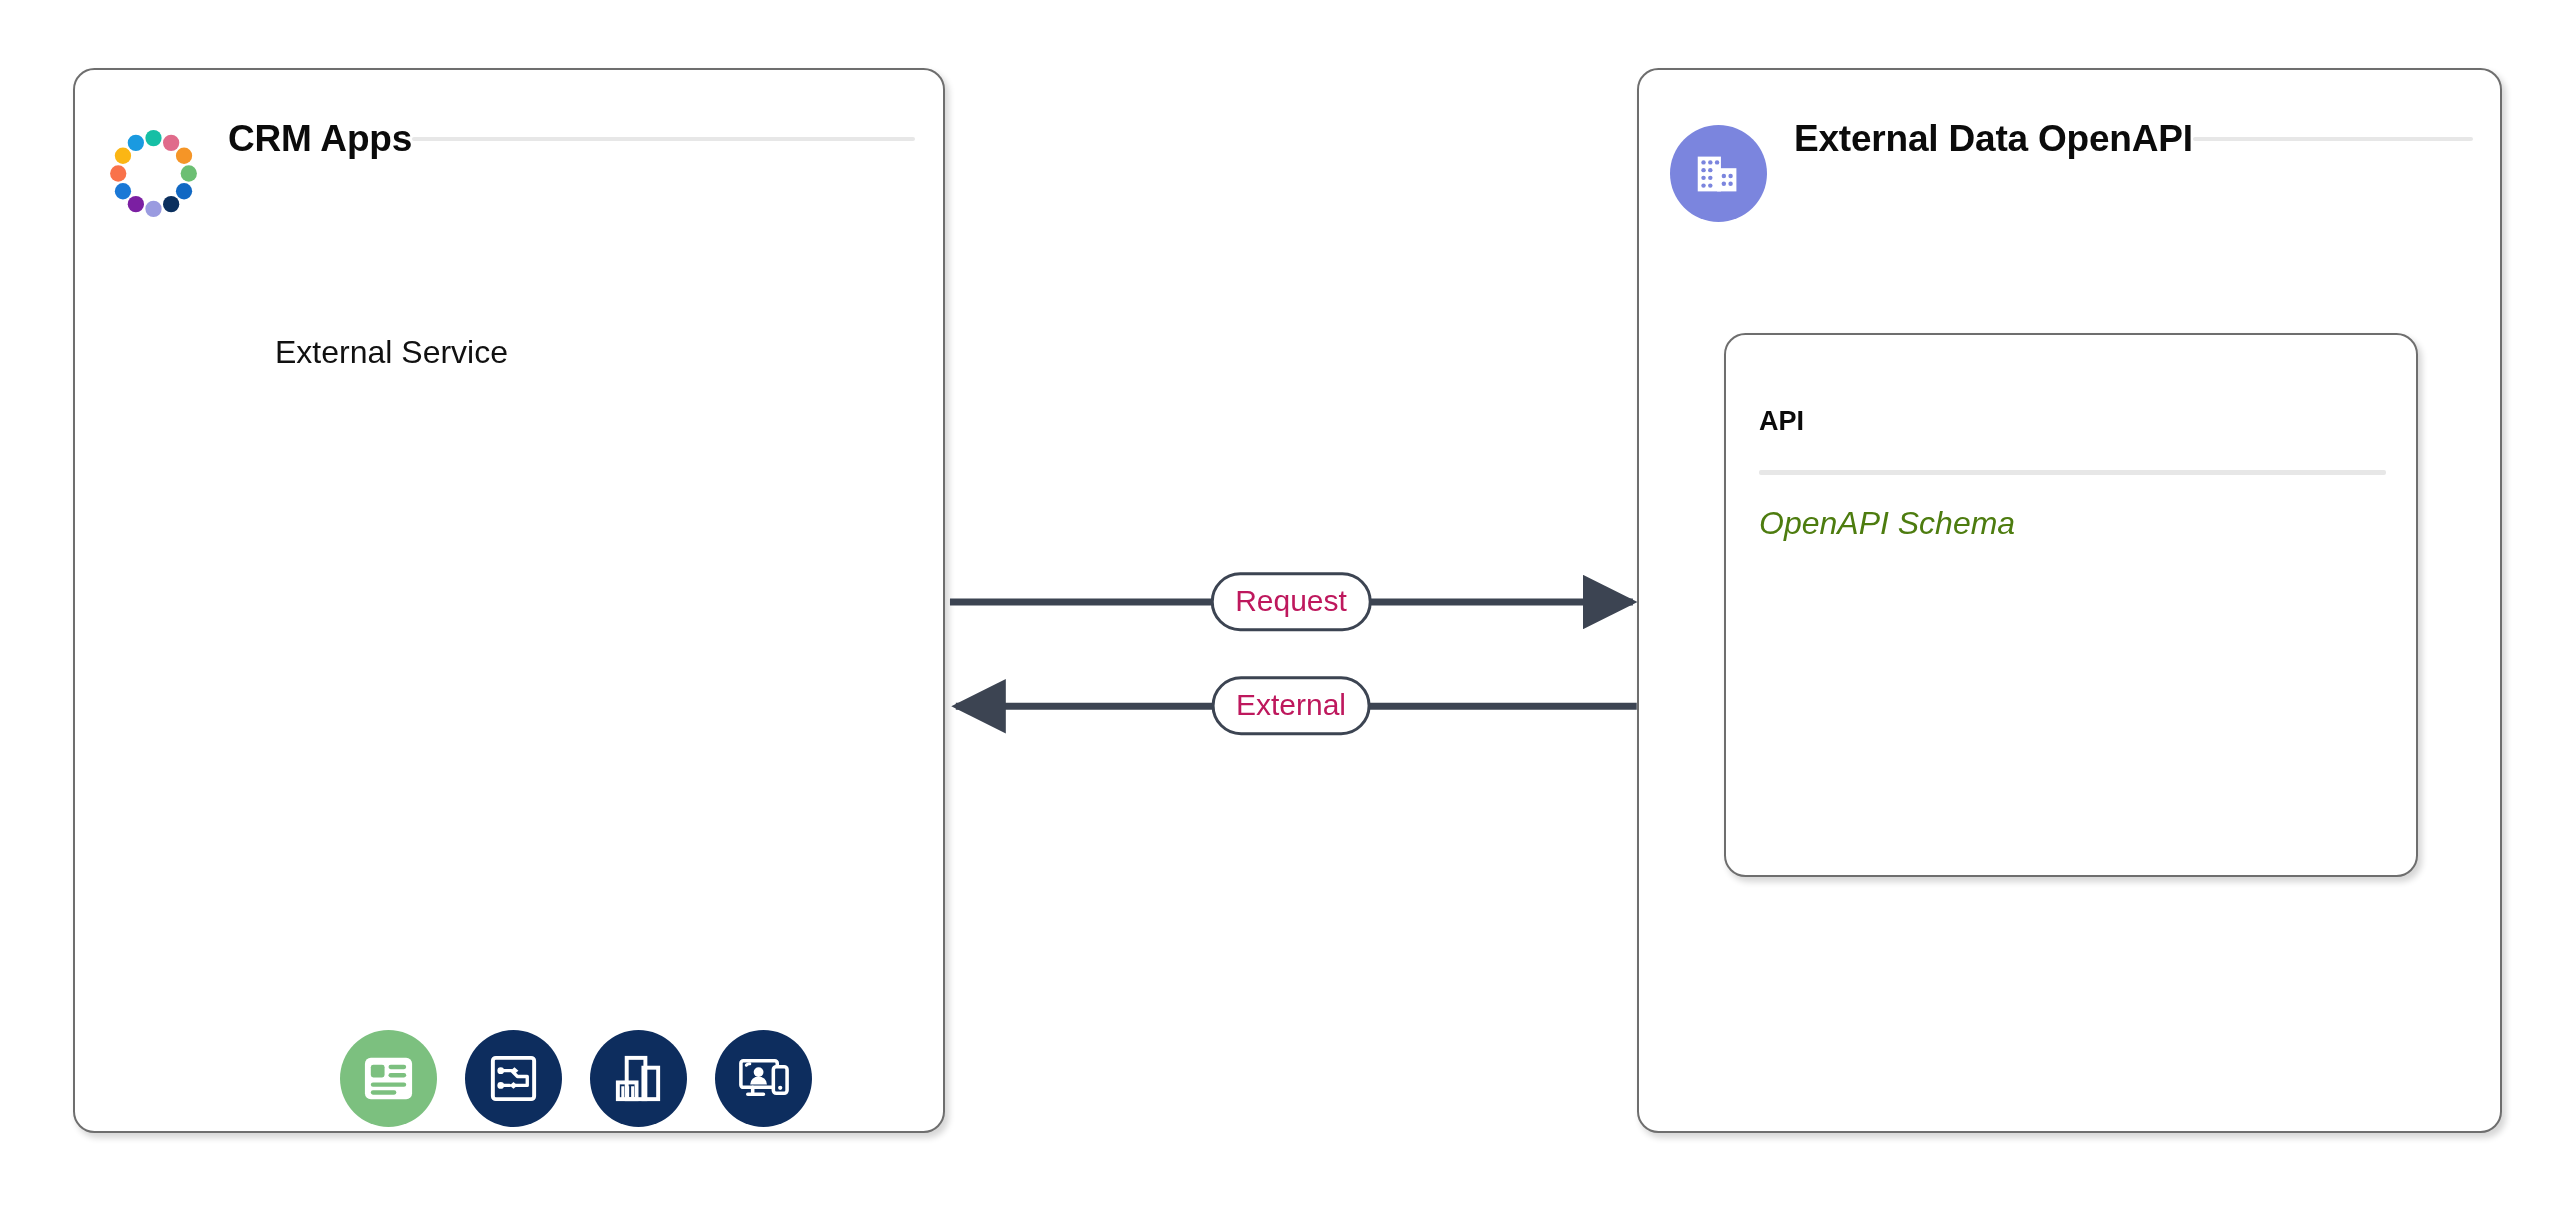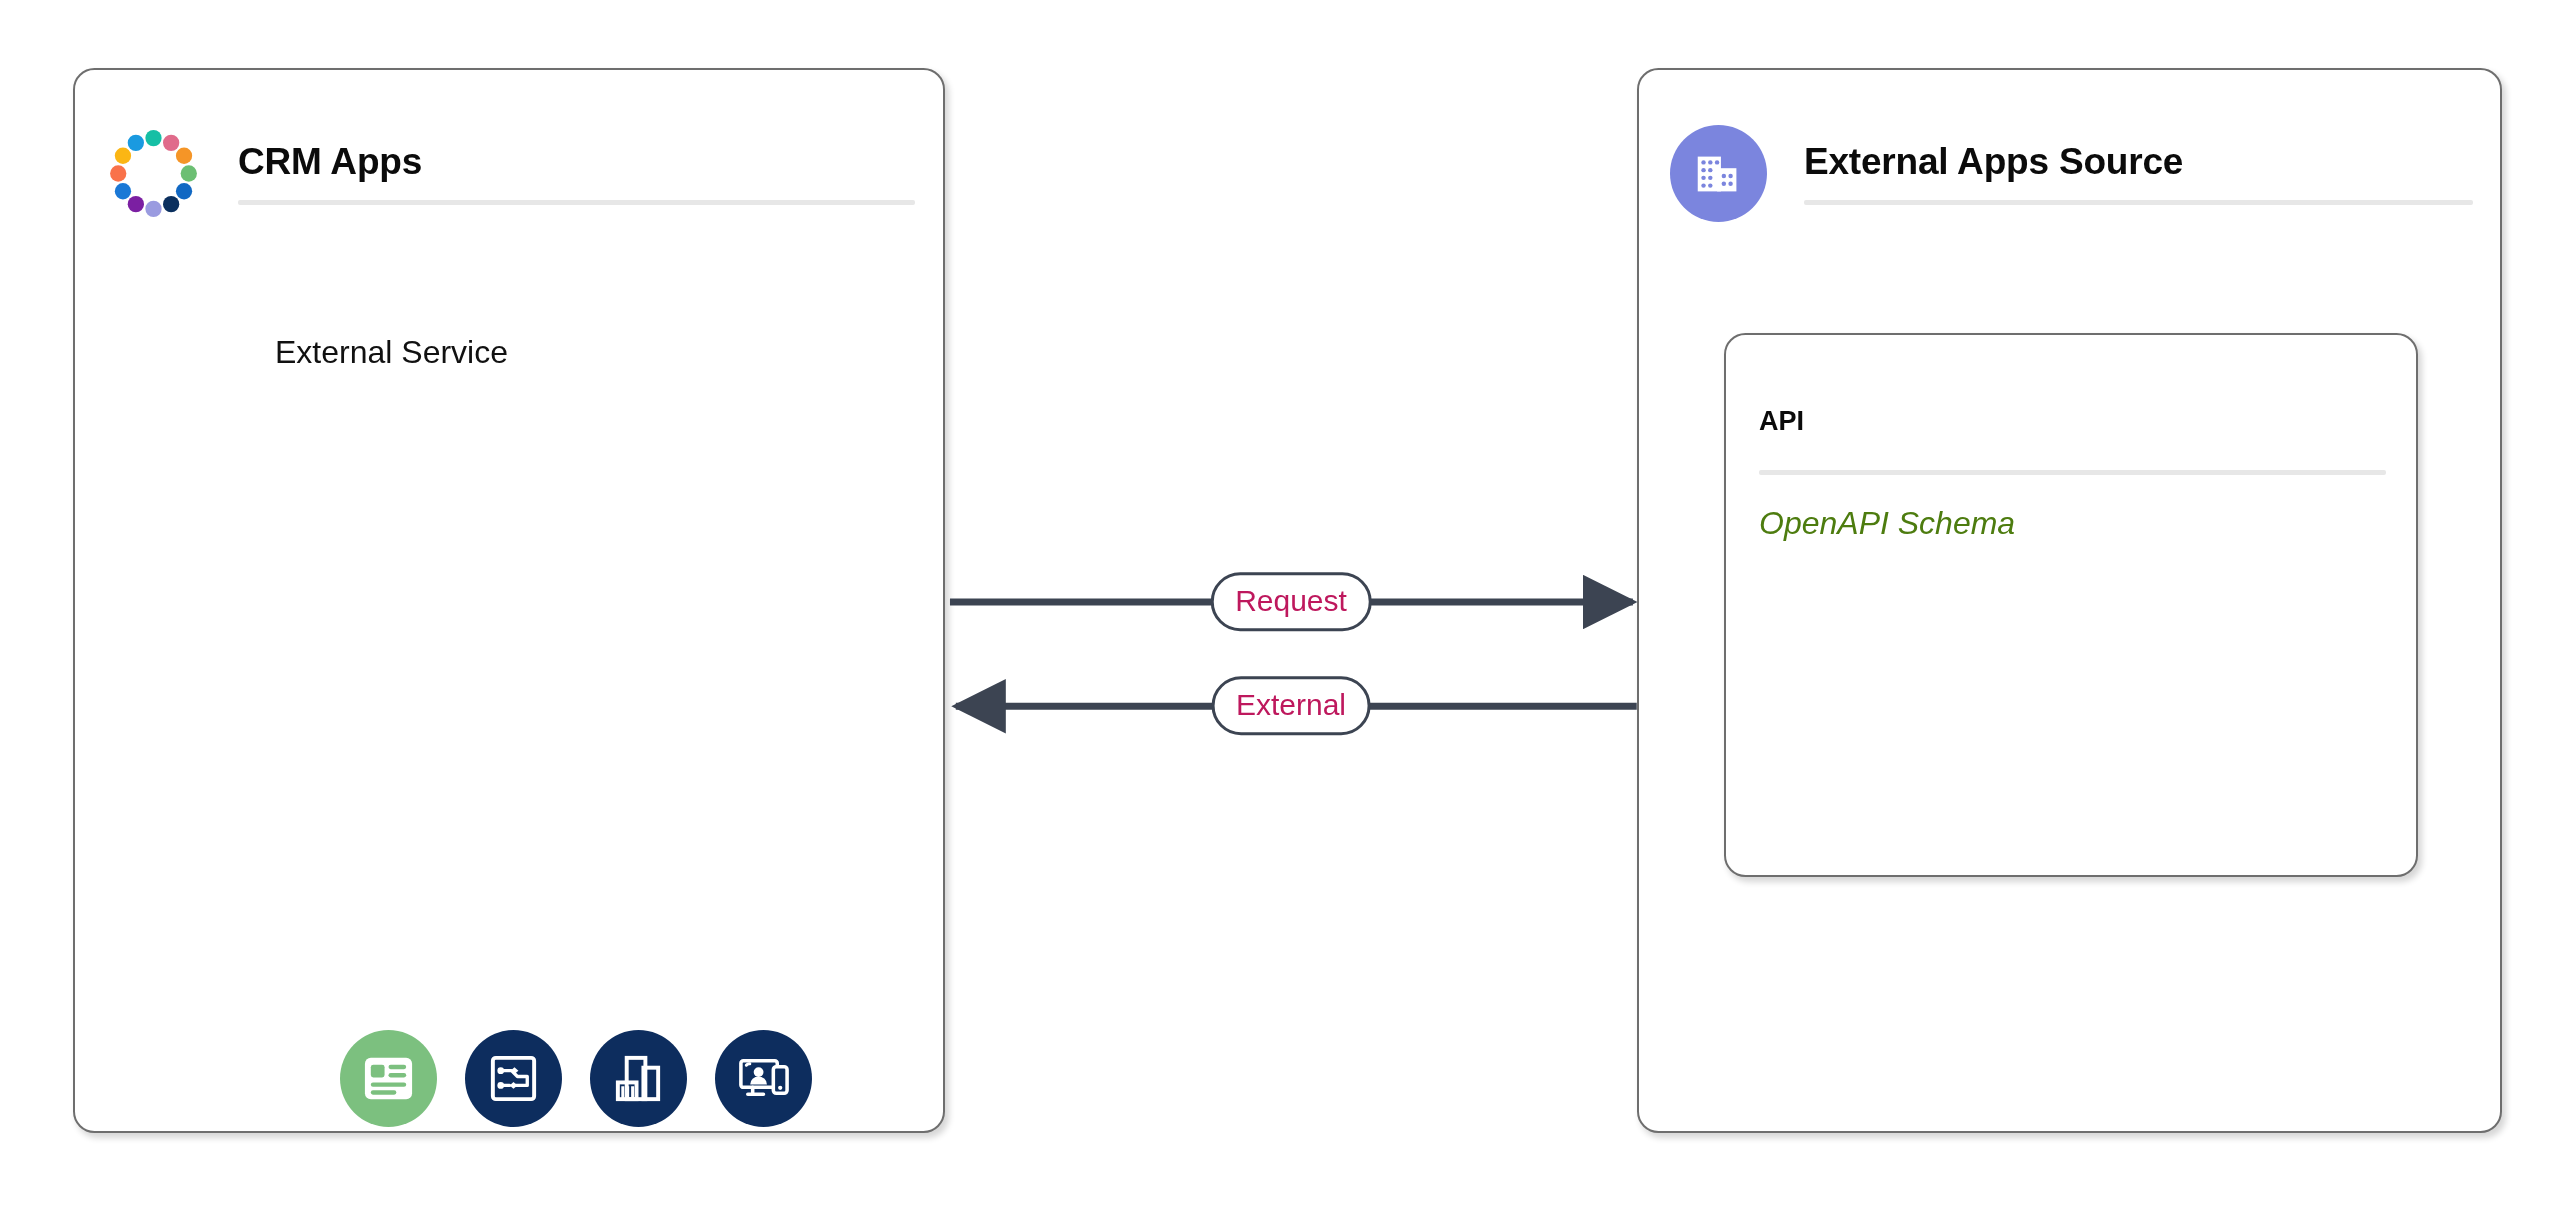--- a/index.html
+++ b/index.html
@@ -59,24 +59,23 @@
   }
   #eds-header {
     left: 31px;
     top: 49px;
     width: 803px;
     height: 109px;
   }
   .header-title-wrap {
     flex: 1;
     display: flex;
-    flex-direction: column;
     justify-content: center;
     height: 100%;
-    margin-left: 37px;
+    margin-left: 27px;
   }
   .header-title {
     font-size: 37px;
     font-weight: bold;
     color: #0b0b0b;
     letter-spacing: -0.2px;
     line-height: 1.1;
     white-space: nowrap;
   }
   .header-rule {
@@ -304,21 +303,21 @@
           <circle cx="14" cy="42" r="2.3" fill="#7b85de"></circle>
           <circle cx="21" cy="42" r="2.3" fill="#7b85de"></circle>
           <circle cx="35" cy="32" r="2.3" fill="#7b85de"></circle>
           <circle cx="42" cy="32" r="2.3" fill="#7b85de"></circle>
           <circle cx="35" cy="40" r="2.3" fill="#7b85de"></circle>
           <circle cx="42" cy="40" r="2.3" fill="#7b85de"></circle>
         </svg>
       </div>
 
       <div class="header-title-wrap">
-        <div class="header-title">External Apps Source</div>
+        <div class="header-title">External Data OpenAPI</div>
         <div class="header-rule"></div>
       </div>
     </div>
   </div>
 
   <div id="card-api">
     <div id="api-title">API</div>
     <div id="api-rule"></div>
     <div id="api-sub">OpenAPI Schema</div>
   </div>

